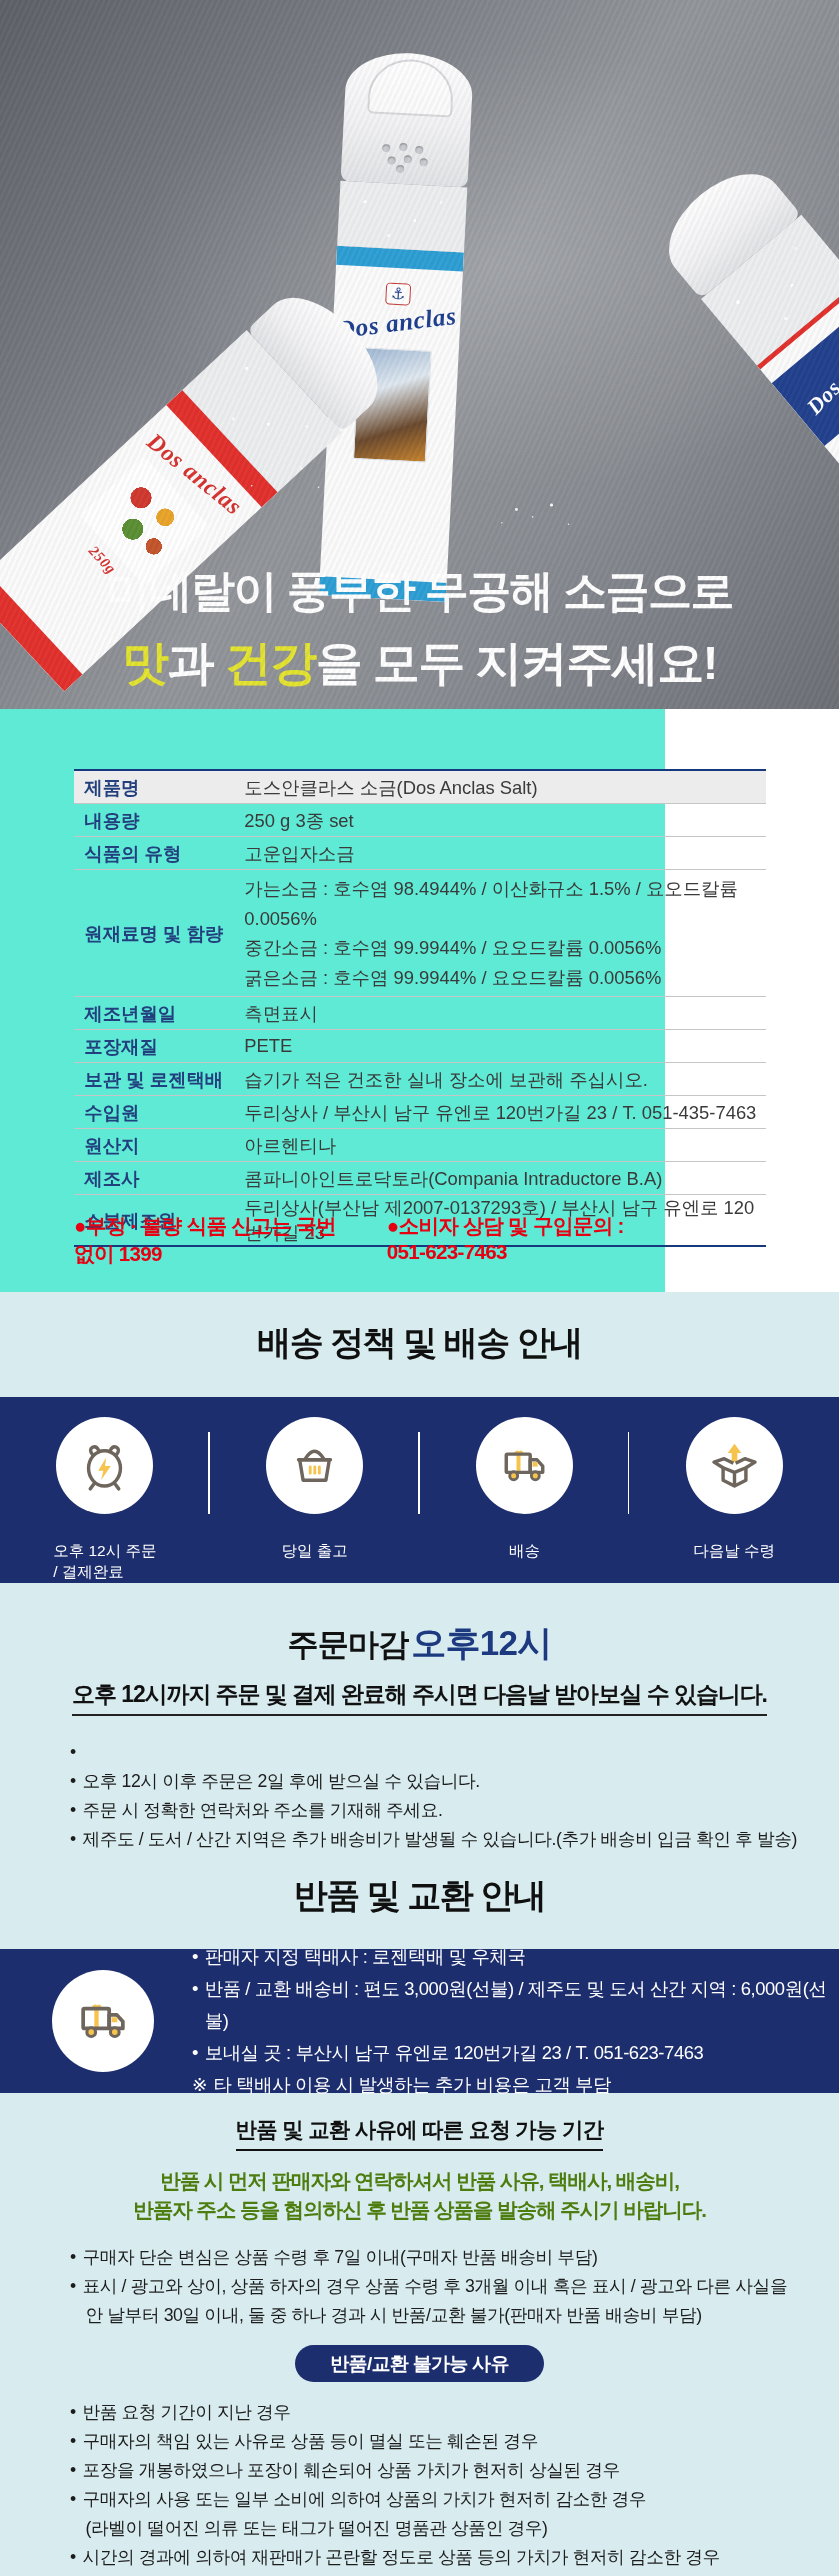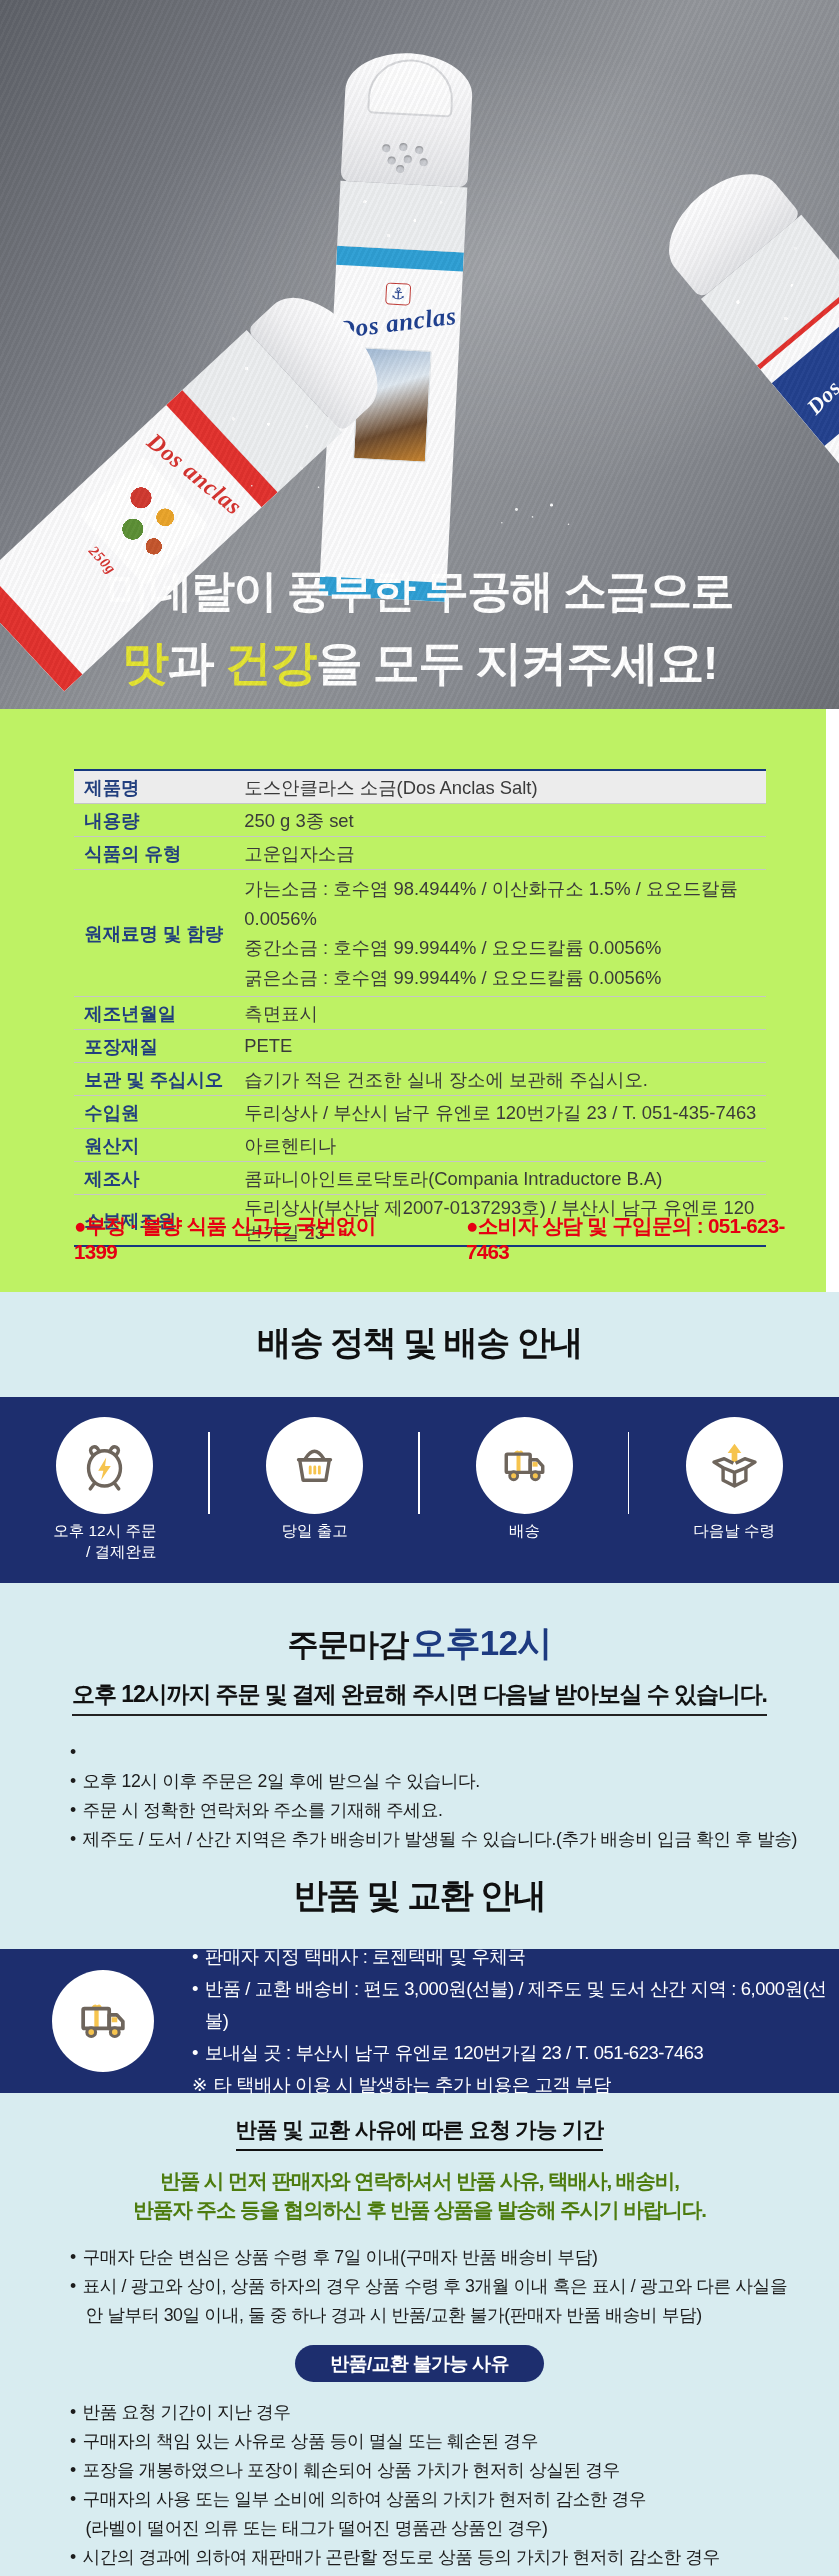--- a/index.html
+++ b/index.html
@@ -44,41 +44,41 @@
     radial-gradient(14.7px 14.7px at 76% 62%,#c4552c 55%,transparent 56%),#fff;
     border-radius:4.4px;}
   .salt-scatter{position:absolute;width:2.9px;height:2.9px;border-radius:50%;background:#f4f5f6;
     box-shadow:16px 7.4px 0 -0.7px #eef0f1,35px -4.4px 0 0 #f7f8f9,-14.7px 13.3px 0 -0.7px #e9ebec,52px 14.7px 0 -0.7px #f2f3f4;}
   .tagline{position:absolute;left:0;width:100%;text-align:center;color:#fff;font-weight:bold;}
   .tag1{top:562px;font-size:44px;letter-spacing:-1.5px;}
   .tag2{top:632px;font-size:47px;letter-spacing:-1.5px;}
   .tag2 .hl{color:var(--yellow,#e3e331);}
 
   
-  .info-section{width:826px;height:583px;background:#bef264;position:relative;}
+  .info-section{width:665px;height:583px;background:#5eead4;position:relative;}
   .spec-table{position:absolute;left:74px;top:60px;width:692px;
     border-top:2.2px solid #16387f;border-bottom:2.9px solid #16387f;font-size:18.4px;}
   .trow{display:flex;align-items:center;min-height:32px;border-top:0.7px solid #c6c6c6;}
   .trow:first-child{border-top:none;}
   .trow.shaded{background:#ececec;}
   .t-label{width:160px;padding-left:10.3px;color:#223f7e;font-weight:bold;flex-shrink:0;}
   .t-value{flex:1;color:#3a3a3a;padding-right:5.9px;}
   .t-multi{padding:4.4px 0;}
   .t-multi .t-line{line-height:29.4px;display:block;}
   .notice-row{position:absolute;left:74px;top:503px;display:flex;gap:44px;
     color:#e60012;font-size:20.6px;font-weight:bold;letter-spacing:-0.7px;}
 
   
   .blue-wrap{width:839px;height:1284px;background:var(--lightblue,#d8ecf0);overflow:hidden;}
   .big-heading{margin-top:28px;text-align:center;font-size:34px;font-weight:bold;color:#101010;letter-spacing:-1.5px;}
   .step-strip{margin-top:31px;height:186px;background:var(--navy,#1d2e6e);display:flex;position:relative;}
   .step{flex:1;display:flex;flex-direction:column;align-items:center;position:relative;}
   .step-circle{margin-top:20px;width:97px;height:97px;border-radius:50%;background:#fff;
     display:flex;align-items:center;justify-content:center;}
-  .step-label{margin-top:7px;color:#fff;font-size:15.5px;line-height:20.6px;text-align:right;}
+  .step-label{margin-top:27px;color:#fff;font-size:15.5px;line-height:20.6px;text-align:left;}
   .v-div{position:absolute;top:35px;right:0;width:1.5px;height:82px;background:#fff;}
   .deadline{margin-top:37px;text-align:center;letter-spacing:-0.7px;}
   .deadline .d1{font-size:31px;font-weight:bold;color:#111;}
   .deadline .d2{font-size:35px;font-weight:bold;color:#1d3a80;}
   .promise{margin-top:11.8px;text-align:center;}
   .promise span{display:inline-block;font-size:23px;font-weight:bold;color:#111;
     padding-bottom:4.4px;border-bottom:2.2px solid #222;letter-spacing:-1.1px;}
   .bullets{margin:22px 0 0 70px;font-size:17.7px;color:#1c1c1c;letter-spacing:-0.4px;}
   .b-line{display:flex;line-height:29px;}
   .b-dot{margin-right:6.6px;}
@@ -191,21 +191,21 @@
       </div>
       <div class="trow">
         <div class="t-label">제조년월일</div>
         <div class="t-value">측면표시</div>
       </div>
       <div class="trow">
         <div class="t-label">포장재질</div>
         <div class="t-value">PETE</div>
       </div>
       <div class="trow">
-        <div class="t-label">보관 및 주십시오</div>
+        <div class="t-label">보관 및 로젠택배</div>
         <div class="t-value">습기가 적은 건조한 실내 장소에 보관해 주십시오.</div>
       </div>
       <div class="trow">
         <div class="t-label">수입원</div>
         <div class="t-value">두리상사 / 부산시 남구 유엔로 120번가길 23 / T. 051-435-7463</div>
       </div>
       <div class="trow">
         <div class="t-label">원산지</div>
         <div class="t-value">아르헨티나</div>
       </div>

